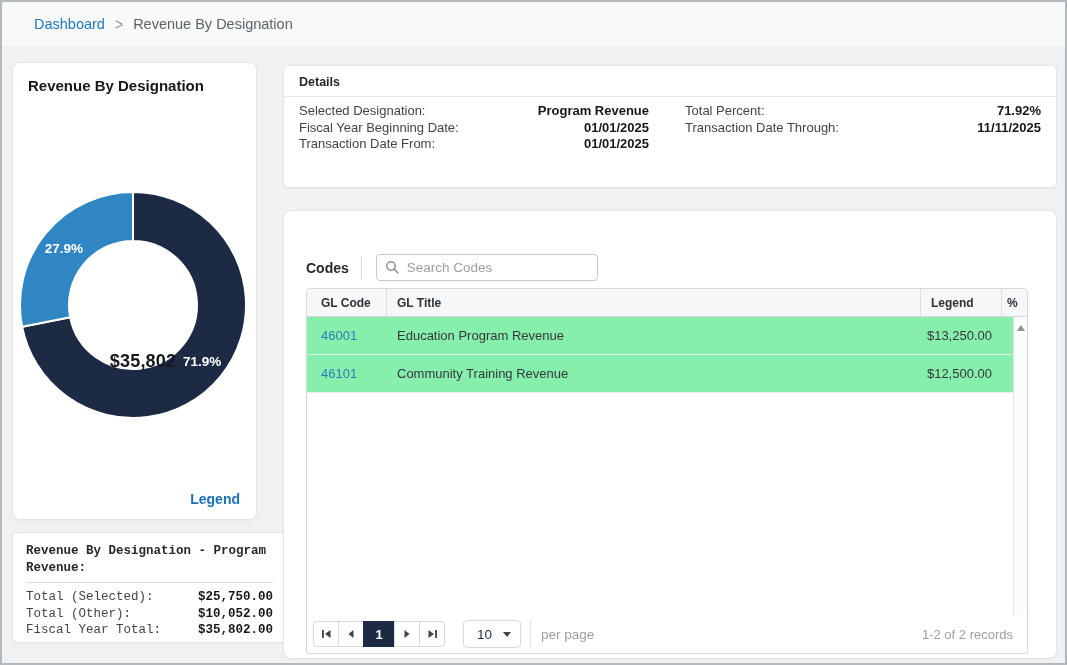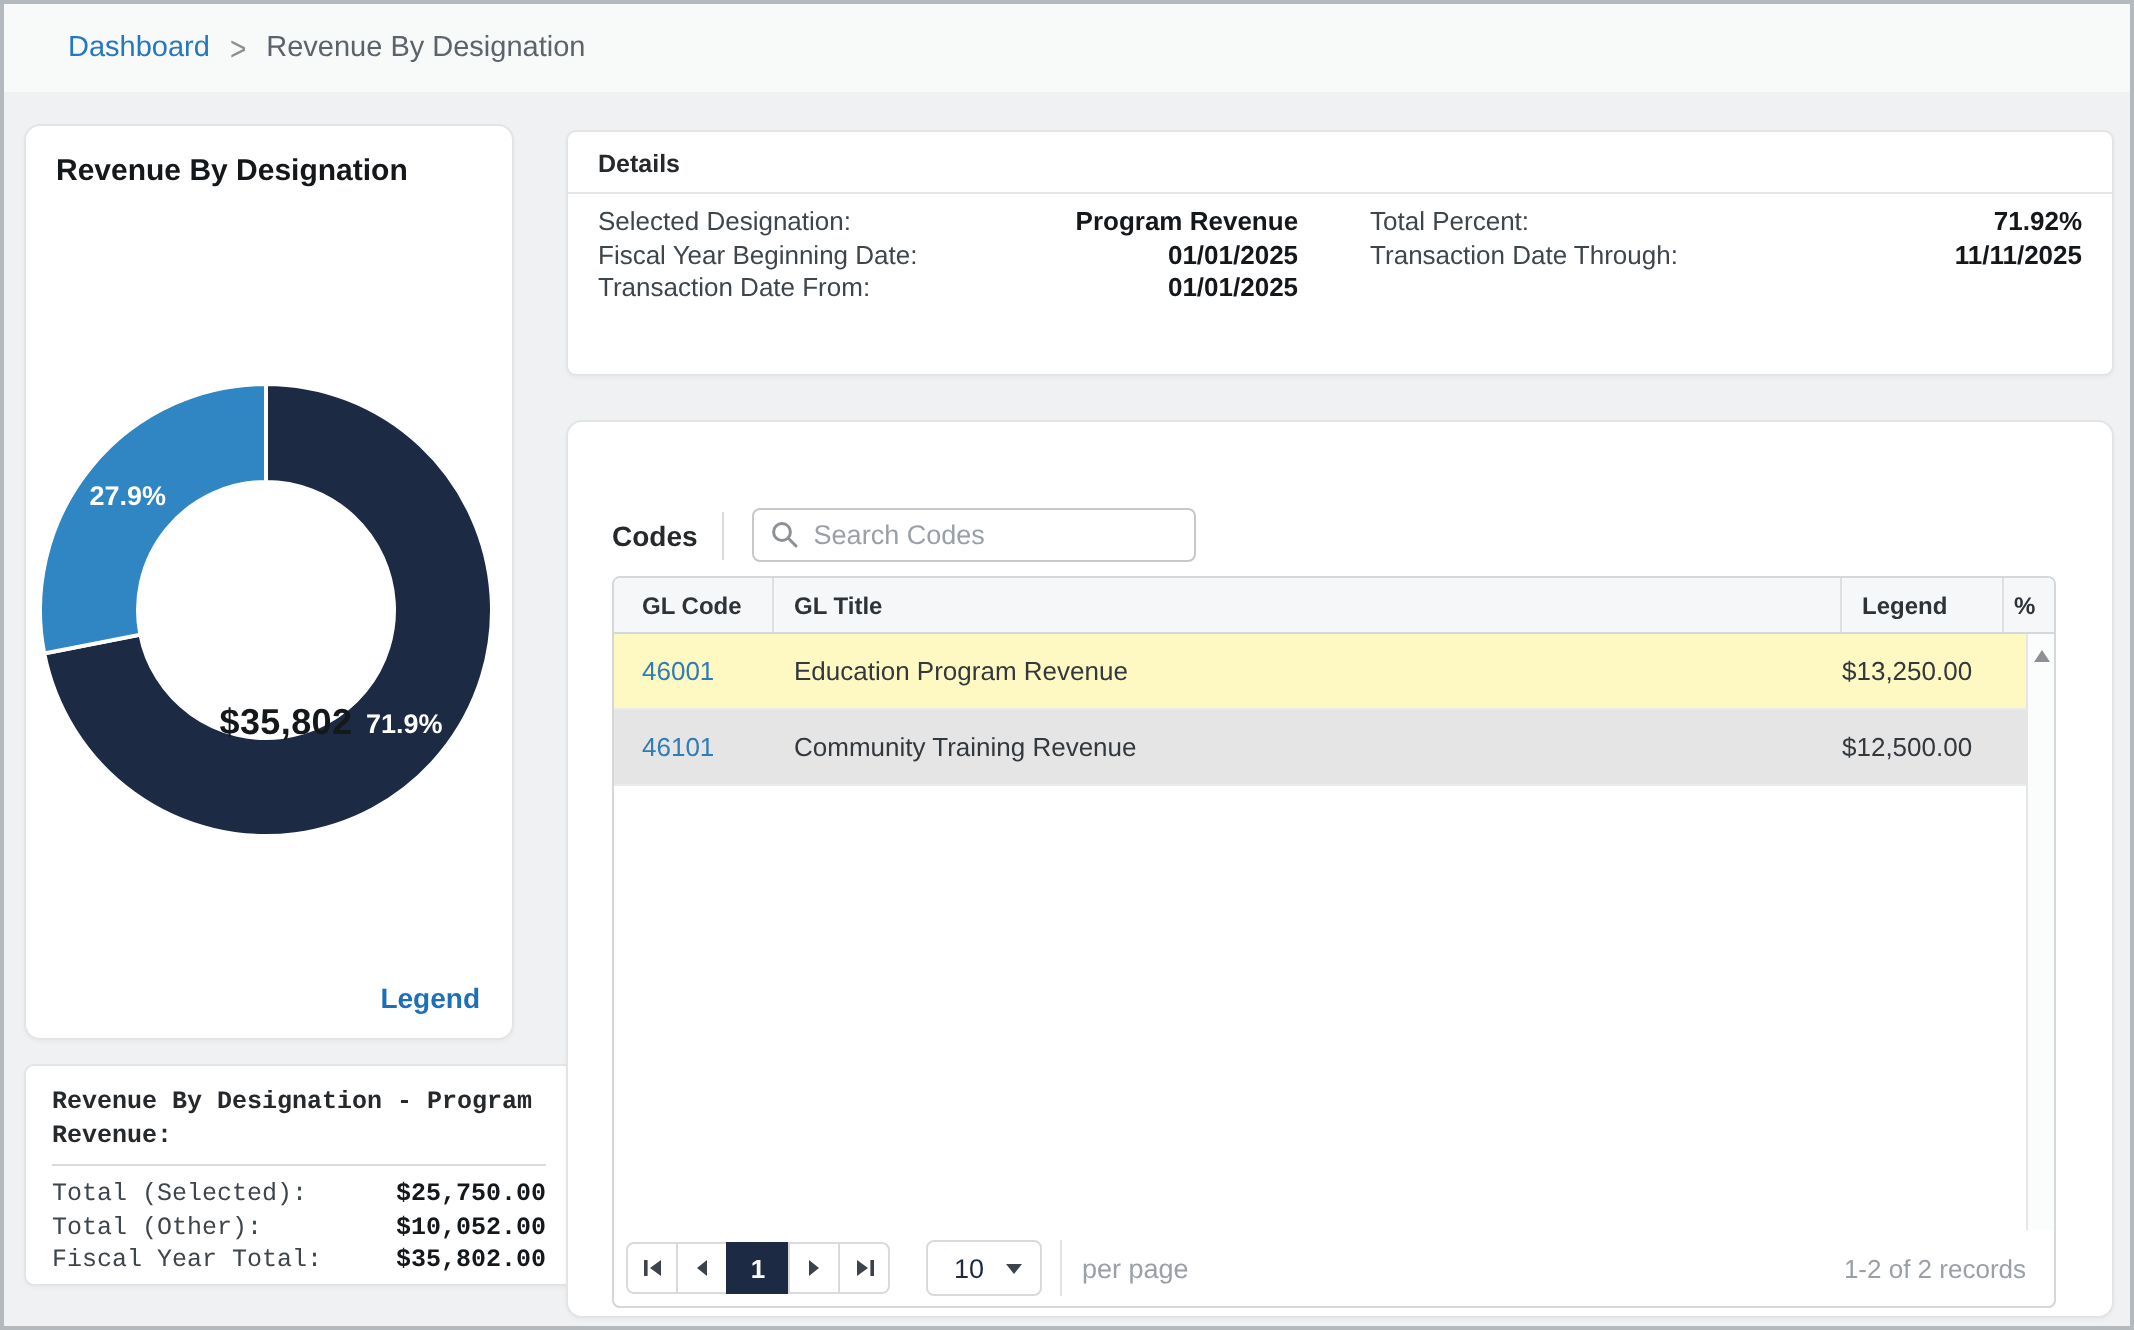--- a/index.html
+++ b/index.html
@@ -53,25 +53,25 @@
   
   .grid { position:absolute; left:22px; top:77px; width:722px; height:366px; border:1px solid #d5d8da; border-radius:4px; background:#fff; overflow:hidden; }
   .thead { display:flex; height:28px; background:#f6f7f8; border-bottom:1px solid #d5d8da; font-size:12px; font-weight:bold; color:#2e3338; }
   .th { display:flex; align-items:center; border-right:1px solid #dde0e2; overflow:hidden; white-space:nowrap; }
   .th:last-child { border-right:none; }
   .th.c1 { width:80px; padding-left:14px; }
   .th.c2 { width:534px; padding-left:10px; }
   .th.c3 { width:81px; padding-left:10px; }
   .th.c4 { flex:1; padding-left:5px; }
   .tbody { position:relative; height:305px; }
-  .tr { display:flex; height:38px; align-items:center; font-size:13px; border-bottom:1px solid #e8eaec; background:#fef9c3; }
-  .tr:nth-child(2) { background:#e5e5e5; }
+  .tr { display:flex; height:38px; align-items:center; font-size:13px; border-bottom:1px solid #e8eaec; background:#86efac; }
+  .tr:nth-child(2) { background:#86efac; }
   .td.c1 { width:80px; padding-left:14px; }
   .td.c2 { width:534px; padding-left:10px; color:#33383d; }
-  .td.c3 { width:81px; padding-right:10px; color:#33383d; }
+  .td.c3 { width:81px; text-align:right; padding-right:10px; color:#33383d; }
   .gl-link { color:#2f7cb6; cursor:pointer; }
 
   
   .vscroll { position:absolute; right:0; top:28px; bottom:16px; width:14px; background:#fbfcfc; border-left:1px solid #e4e6e8; }
   .vscroll .arr-up { position:absolute; top:8px; left:3px; width:0; height:0; border-left:4px solid transparent; border-right:4px solid transparent; border-bottom:6px solid #8d9194; }
   .vscroll .arr-down { position:absolute; bottom:8px; left:3px; width:0; height:0; border-left:4px solid transparent; border-right:4px solid transparent; border-top:6px solid #8d9194; }
   .hscroll { position:absolute; left:0; right:14px; bottom:0; height:16px; background:#fdfdfd; }
   .hscroll .arr-left { position:absolute; left:6px; top:4px; width:0; height:0; border-top:4px solid transparent; border-bottom:4px solid transparent; border-right:6px solid #8d9194; cursor:pointer; }
   .hscroll .arr-right { position:absolute; right:8px; top:4px; width:0; height:0; border-top:4px solid transparent; border-bottom:4px solid transparent; border-left:6px solid #8d9194; cursor:pointer; }
   .hscroll .thumb { position:absolute; left:17px; top:3px; width:615px; height:9px; border-radius:5px; background:#8e9396; cursor:grab; }

